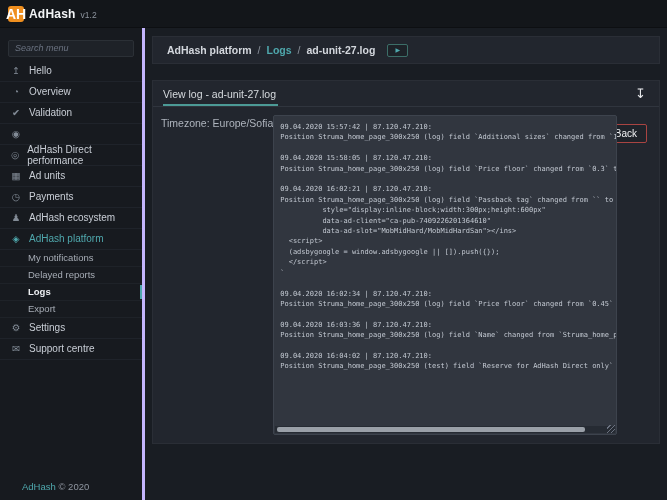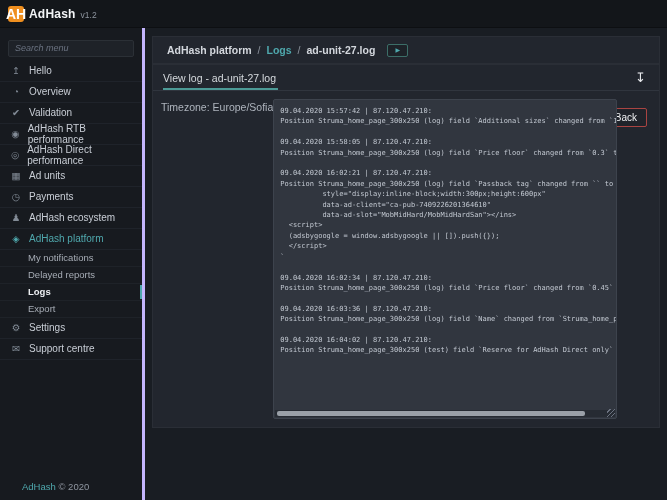--- a/index.html
+++ b/index.html
@@ -50,21 +50,21 @@
   .crumb-bar { height:28px; background:#22262e; border:1px solid #2a2e36; display:flex;
     align-items:center; padding:0 14px; gap:6px; font-size:10.5px; }
   .crumb { color:#d3d7dd; font-weight:bold; }
   .crumb-sep { color:#8d949e; font-weight:normal; }
   .crumb-link { color:#4fa8ad; font-weight:bold; cursor:pointer; }
   .crumb-play { margin-left:6px; width:21px; height:13px; background:#1d2228;
     border:1px solid #3c6e68; border-radius:2px; display:flex; align-items:center;
     justify-content:center; cursor:pointer; }
   .crumb-play .tri { color:#4fa8ad; font-size:6px; line-height:1; }
 
-  .card { background:#22262e; border:1px solid #2a2e36; height:364px;
+  .card { margin-top:16px; background:#22262e; border:1px solid #2a2e36; height:364px;
     display:flex; flex-direction:column; }
   .card-head { display:flex; align-items:flex-start; justify-content:space-between;
     border-bottom:1px solid #30353e; padding:0 10px; height:26px; }
   .card-title { font-size:10.5px; color:#d6dade; padding:7px 2px 4px 0;
     border-bottom:2px solid #4c9a96; }
   .dl-btn { color:#e8eaed; font-size:13px; line-height:26px; cursor:pointer; padding:0 3px; }
 
   .card-body { flex:1; padding:8px; display:flex; flex-direction:row; }
   .tz-label { font-size:10.5px; color:#aeb4bd; margin:2px 0 6px 0; }
   .log-box { position:relative; flex:1; background:#31363f; border:1px solid #3d434d;
@@ -107,21 +107,20 @@
       <div class="nav-item">
         <span class="ic">◔</span>
         <span>Overview</span>
       </div>
       <div class="nav-item">
         <span class="ic">✔</span>
         <span>Validation</span>
       </div>
       <div class="nav-item">
         <span class="ic">◉</span>
-        <span>AdHash RTB performance</span>
       </div>
       <div class="nav-item">
         <span class="ic">◎</span>
         <span>AdHash Direct performance</span>
       </div>
       <div class="nav-item">
         <span class="ic">▦</span>
         <span>Ad units</span>
       </div>
       <div class="nav-item">

